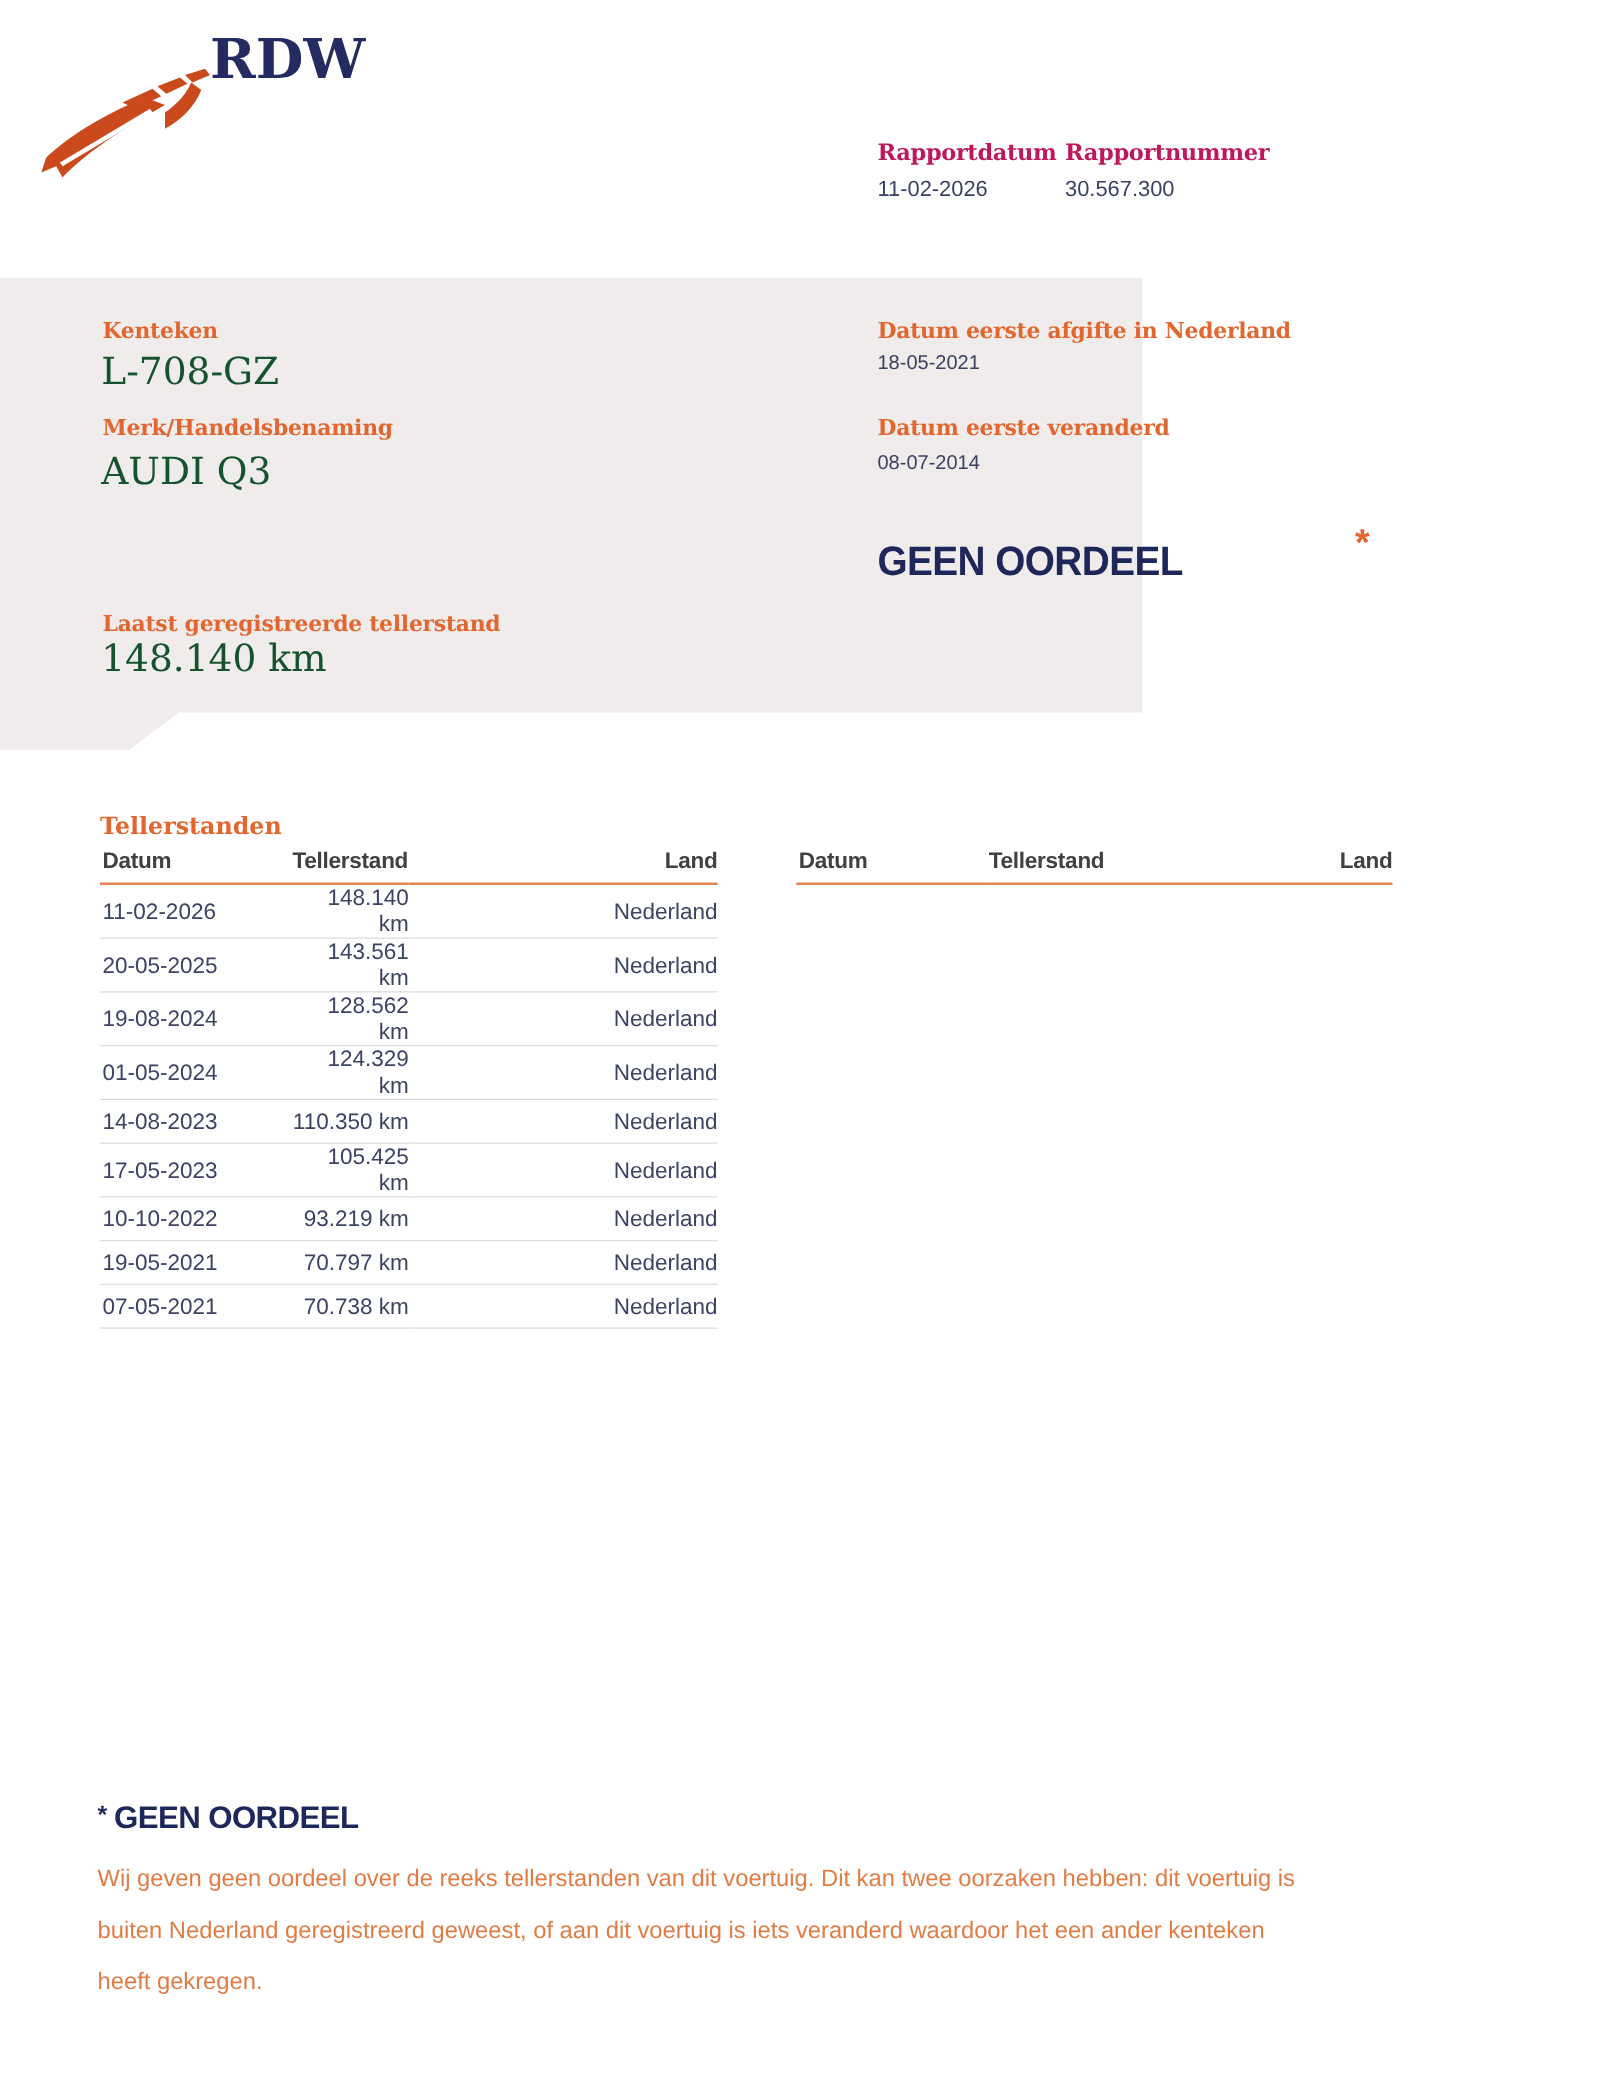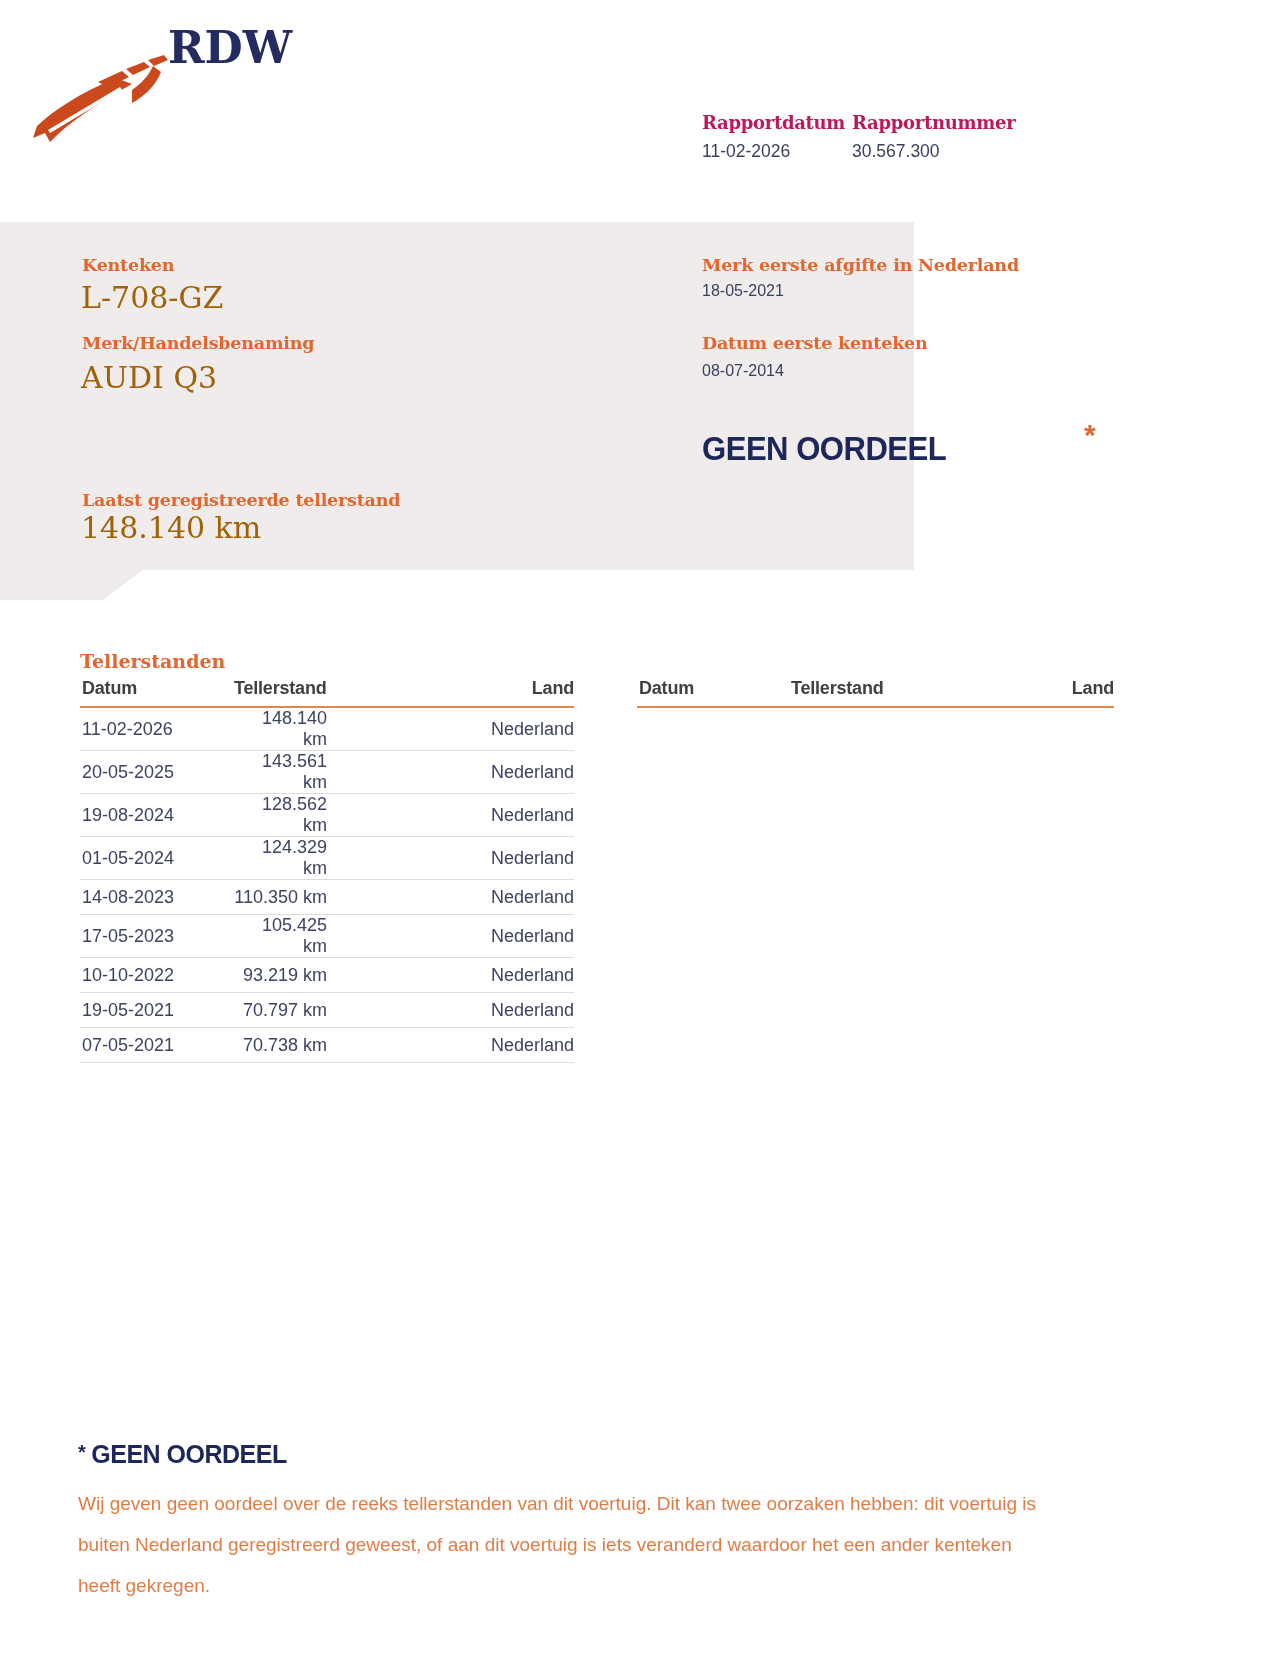--- a/index.html
+++ b/index.html
@@ -16,21 +16,21 @@
               font-size:18px;letter-spacing:-0.3px;color:#be185d;white-space:nowrap;}
   .meta-value{position:absolute;top:141px;font-size:17.5px;color:#3a4160;white-space:nowrap;}
   .x-col1{left:702px;} .x-col2{left:852px;}
 
   
   .panel{position:absolute;left:0;top:222px;width:914px;height:378px;background:#efeceb;
          clip-path:polygon(0 0,1146px 0,1146px 348px,143px 348px,103px 378px,0 378px);}
   .panel .lbl{position:absolute;font-family:"DejaVu Serif",serif;font-weight:bold;
               font-size:17.5px;letter-spacing:-0.2px;color:#e2662e;white-space:nowrap;}
   .panel .big-val{position:absolute;font-family:"DejaVu Serif",serif;font-size:30px;
-                  color:#a16207;white-space:nowrap;}
+                  color:#14532d;white-space:nowrap;}
   .panel .sm-val{position:absolute;font-size:16px;color:#3a4160;white-space:nowrap;}
   .verdict{position:absolute;left:702px;top:208px;font-size:33px;font-weight:bold;
            letter-spacing:-0.5px;color:#1e275a;transform:scaleX(0.94);transform-origin:left center;
            white-space:nowrap;}
   .verdict-star{position:absolute;left:1084px;top:196px;font-size:30px;font-weight:bold;
                 color:#e2662e;}
 
   
   .section-title{position:absolute;left:80px;top:650px;font-family:"DejaVu Serif",serif;
                  font-weight:bold;font-size:19px;color:#e2662e;}
@@ -74,23 +74,23 @@
   <div class="meta-label x-col2">Rapportnummer</div>
   <div class="meta-value x-col1">11-02-2026</div>
   <div class="meta-value x-col2">30.567.300</div>
 
   <div class="panel">
     <div class="lbl" style="left:82px;top:33px">Kenteken</div>
     <div class="big-val" style="left:81px;top:58px">L-708-GZ</div>
     <div class="lbl" style="left:82px;top:111px">Merk/Handelsbenaming</div>
     <div class="big-val" style="left:81px;top:138px">AUDI Q3</div>
 
-    <div class="lbl" style="left:702px;top:33px">Merk eerste afgifte in Nederland</div>
+    <div class="lbl" style="left:702px;top:33px">Datum eerste afgifte in Nederland</div>
     <div class="sm-val" style="left:702px;top:60px">18-05-2021</div>
-    <div class="lbl" style="left:702px;top:111px">Datum eerste kenteken</div>
+    <div class="lbl" style="left:702px;top:111px">Datum eerste veranderd</div>
     <div class="sm-val" style="left:702px;top:140px">08-07-2014</div>
 
     <div class="verdict">GEEN OORDEEL</div>
     <div class="verdict-star">*</div>
 
     <div class="lbl" style="left:82px;top:268px">Laatst geregistreerde tellerstand</div>
     <div class="big-val" style="left:81px;top:288px">148.140 km</div>
   </div>
 
   <div class="section-title">Tellerstanden</div>

